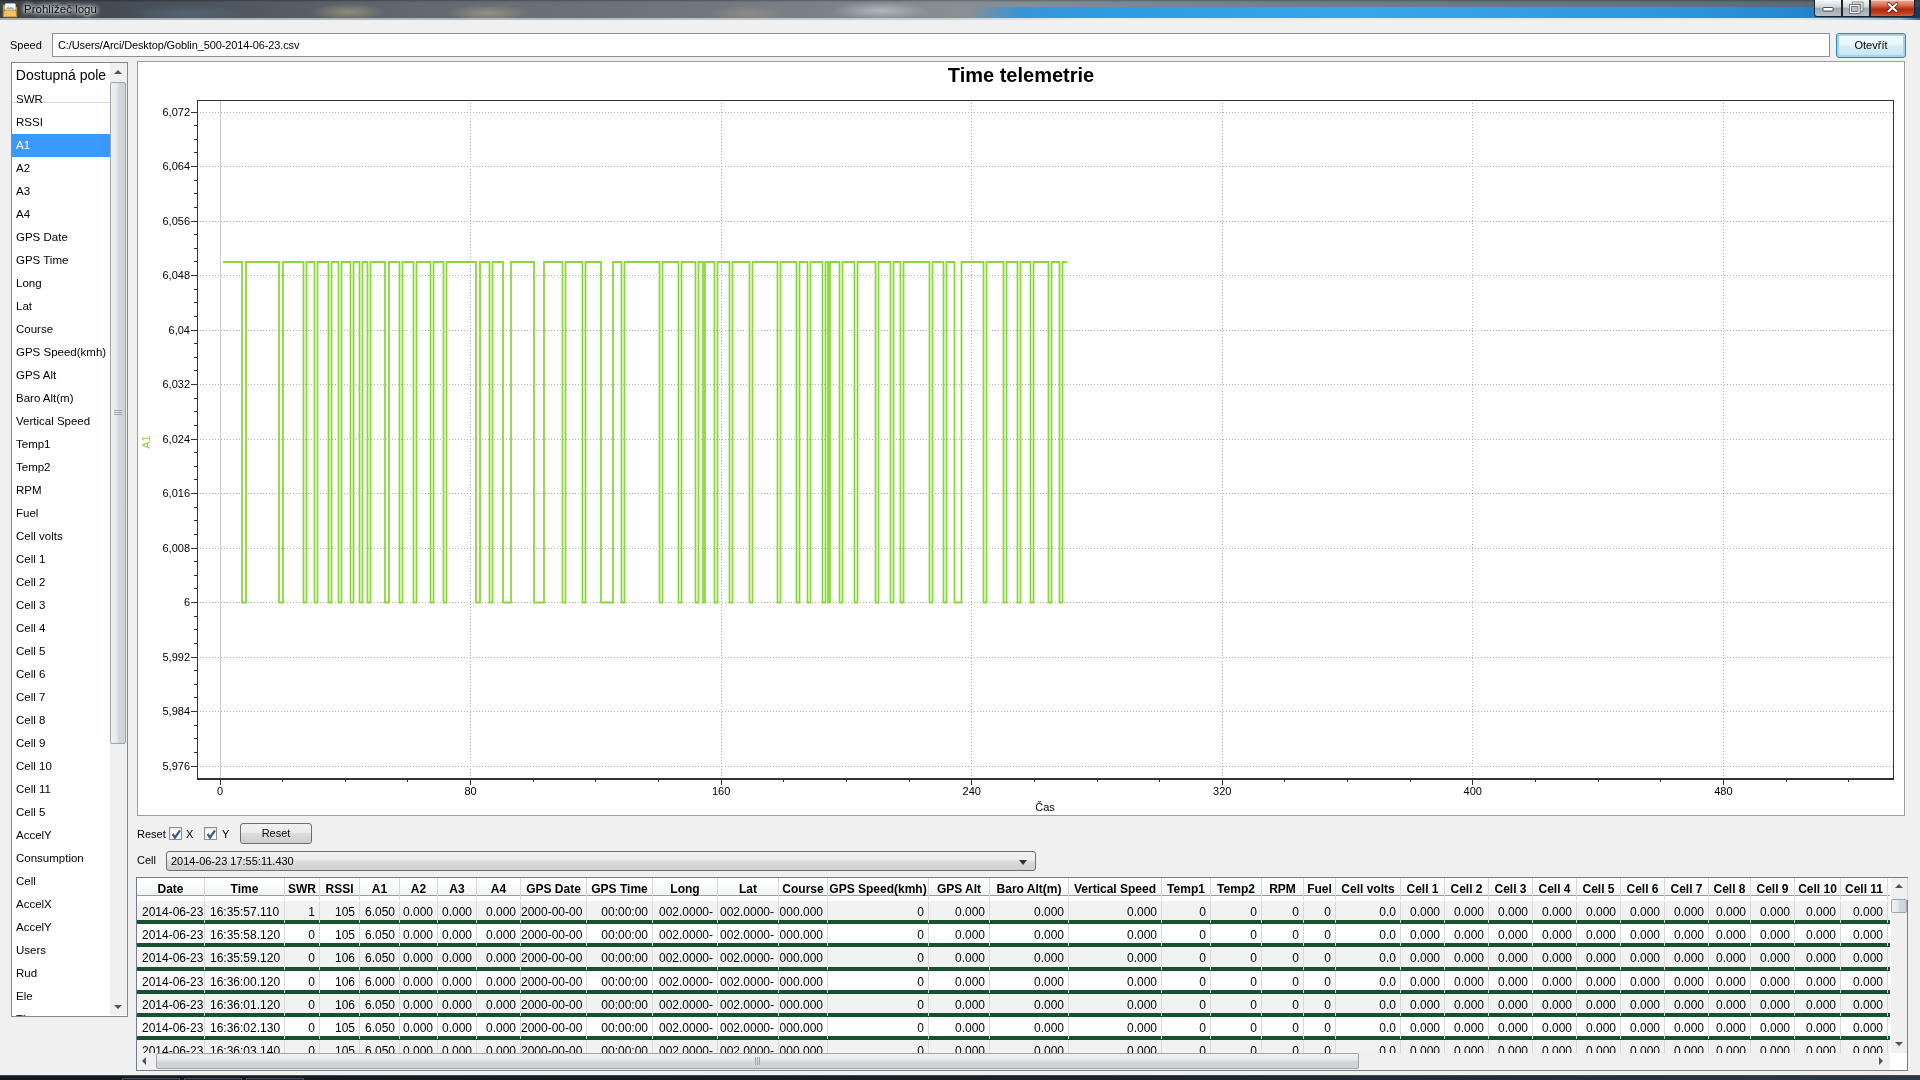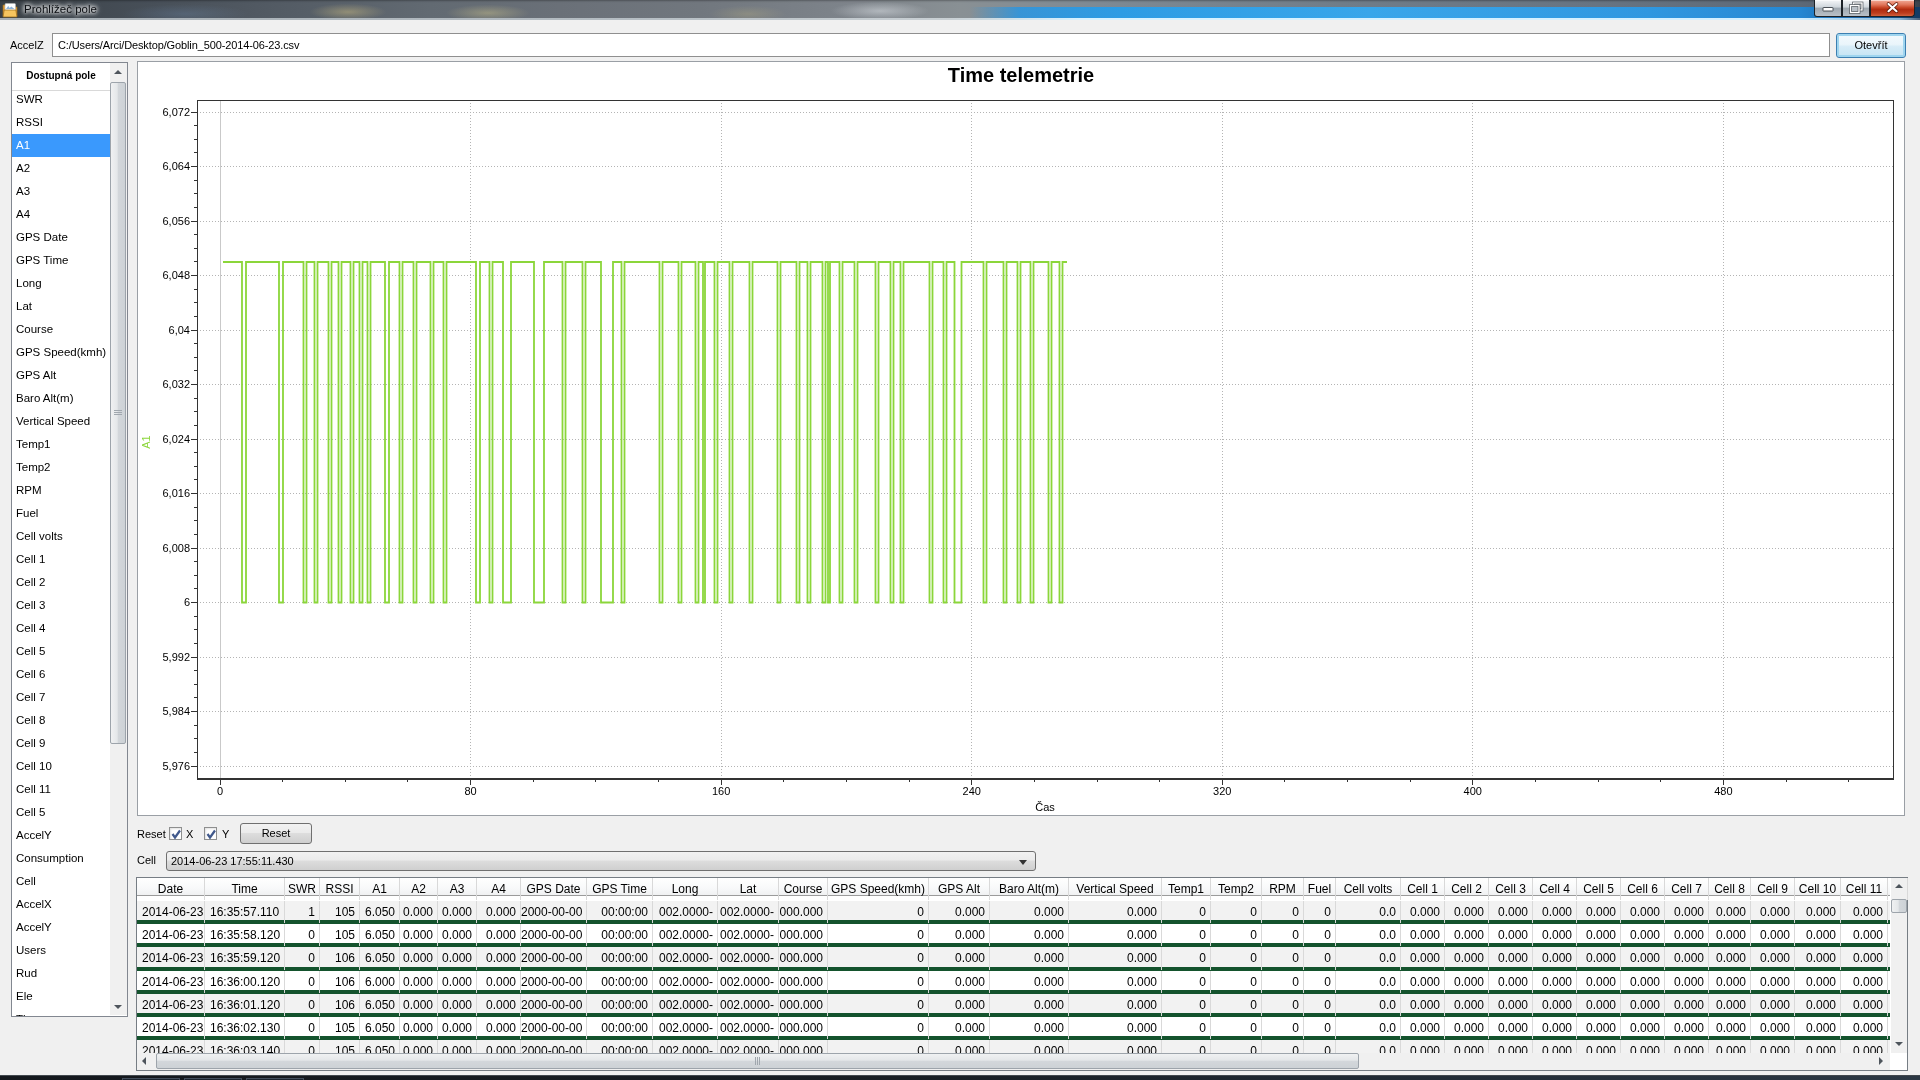--- a/index.html
+++ b/index.html
@@ -36,22 +36,22 @@
 
 #lblSoubor { left:10px; top:39px; }
 #fpath { left:52px; top:33px; width:1778px; height:24px; background:#fff;
  border:1px solid #8f8f8f; line-height:22px; padding-left:5px; font-size:11px; letter-spacing:-0.12px; }
 #btnOpen { left:1836px; top:33px; width:70px; height:25px; border:1px solid #3c7fb1; border-radius:3px;
  background:linear-gradient(180deg,#f3fafd 0%,#eaf5fb 45%,#d6ecf7 55%,#c6e4f4 100%);
  box-shadow:inset 0 0 0 2px #9fd5ef; text-align:center; line-height:23px; font-size:11px; }
 
 
 #lbox { left:11px; top:62px; width:117px; height:955px; background:#fff; border:1px solid #828790; overflow:hidden; }
-#lhead { position:absolute; left:0; top:0; width:98px; height:28px; font-weight:bold;
- text-align:center; line-height:25px; border-bottom:1px solid #d9d9d9; font-size:10px; }
+#lhead { position:absolute; left:0; top:0; width:98px; height:40px; font-weight:normal;
+ text-align:center; line-height:25px; border-bottom:1px solid #d9d9d9; font-size:14px; }
 #litems { position:absolute; left:0; top:25px; width:98px; }
 #litems div { height:23px; line-height:23px; padding-left:4px; white-space:nowrap; font-size:11.5px; }
 #litems div.sel { background:#3a99fd; color:#fff; }
 
 #lsb { position:absolute; right:0; top:0; width:17px; height:952px; background:#f0f0f0; }
 
 
 .sbtn { position:absolute; background:none; border:none; }
 .sbtnh { position:absolute; background:none; border:none; }
 .thumbv { position:absolute; background:linear-gradient(90deg,#f0f1f2,#e4e7e9 45%,#d3d7db 50%,#cdd2d6);
@@ -81,21 +81,21 @@
  background:linear-gradient(180deg,#f2f2f2 0%,#ebebeb 45%,#dddddd 50%,#cfcfcf 100%);
  text-align:center; line-height:19px; font-size:11px; }
 #lblLety { left:137px; top:854px; }
 #combo { left:166px; top:851px; width:870px; height:20px; border:1px solid #707070; border-radius:3px;
  background:linear-gradient(180deg,#f2f2f2 0%,#ebebeb 45%,#dddddd 50%,#cfcfcf 100%);
  line-height:18px; padding-left:4px; font-size:11px; }
 
 
 #tbl { left:136px; top:877px; width:1772px; height:194px; background:#fff; border:1px solid #767d84; }
 #thead { position:absolute; left:0; top:0; height:18px; width:1753px; background:linear-gradient(180deg,#ffffff,#f8f9fa 60%,#f0f1f2);
- border-bottom:1px solid #9b9b9b; white-space:nowrap; font-weight:normal; }
+ border-bottom:1px solid #9b9b9b; white-space:nowrap; font-weight:bold; }
 .hc { display:inline-block; height:22px; line-height:22px; text-align:center;
  border-right:1px solid #d9d9d9; overflow:hidden; font-size:12px; vertical-align:top; }
 #tbody { position:absolute; left:0; top:23px; width:1753px; height:152px; overflow:hidden; }
 .tr { height:23.2px; white-space:nowrap; border-bottom:4px solid #14532d; }
 .cl,.cr { display:inline-block; height:22.2px; line-height:22.2px; border-right:1px solid #d9d9d9;
  overflow:hidden; font-size:12px; vertical-align:top; }
 .cl { text-align:left; padding-left:5px; }
 .cr { text-align:right; padding-right:4px; }
 
 
@@ -110,40 +110,40 @@
 #task div { position:absolute; top:2px; height:3px; border:1px solid #434e5c; border-bottom:none; background:#1c2530; }
 </style></head><body>
 
 <div id="tbar" class="abs"></div>
 <svg class="abs" style="left:2px;top:2px;z-index:6" width="16" height="16" viewBox="0 0 16 16">
  <path d="M1 3 h5 l1.5 2 H15 v9 H1 z" fill="#e8a33d" stroke="#9a6a1a" stroke-width=".7"></path>
  <rect x="3" y="1.5" width="10.5" height="8" rx="1" fill="#fff" stroke="#b5b5b5" stroke-width=".6"></rect>
  <path d="M4 7 l2.2-3 1.6 2 1.4-1.6 L12.5 7 z" fill="#8fb4d9"></path>
  <path d="M1 15 h14 l-1.2-7 H2.2 z" fill="#f6c55f" stroke="#9a6a1a" stroke-width=".7"></path>
 </svg>
-<div id="ttl" class="abs">Prohlížeč pole</div>
+<div id="ttl" class="abs">Prohlížeč logu</div>
 <div id="wmin" class="wb"><svg width="26" height="15">
       <rect x="8" y="7.5" width="10" height="3.5" rx="0.5" fill="#fff" stroke="#3a4147" stroke-width=".9"></rect>
     </svg></div>
 <div id="wmax" class="wb"><svg width="26" height="15">
 <rect x="10.5" y="3" width="8.5" height="7" fill="none" stroke="#3a4147" stroke-width="2.6"></rect>
 <rect x="10.5" y="3" width="8.5" height="7" fill="none" stroke="#fff" stroke-width="1.4"></rect>
 <rect x="7.5" y="5.5" width="8.5" height="7" fill="#b9c0c7" stroke="#3a4147" stroke-width="2.6"></rect>
 <rect x="7.5" y="5.5" width="8.5" height="7" fill="none" stroke="#fff" stroke-width="1.4"></rect>
 </svg></div>
 <div id="wcls" class="wb"><svg width="43" height="15">
 <g stroke="#5a1505" stroke-width="3.6" stroke-linecap="round">
         <path d="M17.5 4 L25.5 11.2 M25.5 4 L17.5 11.2"></path>
       </g>
 <g stroke="#fff" stroke-width="2.2" stroke-linecap="round">
         <path d="M17.5 4 L25.5 11.2 M25.5 4 L17.5 11.2"></path>
       </g>
 </svg></div>
 
-<div id="lblSoubor" class="abs">AccelZ</div>
+<div id="lblSoubor" class="abs">Speed</div>
 <div id="fpath" class="abs">C:/Users/Arci/Desktop/Goblin_500-2014-06-23.csv</div>
 <div id="btnOpen" class="abs">Otevřít</div>
 
 <div id="lbox" class="abs">
   <div id="lhead">Dostupná pole</div>
   <div id="litems">
       <div>SWR</div>
       <div>RSSI</div>
       <div class="sel">A1</div>
       <div>A2</div>

